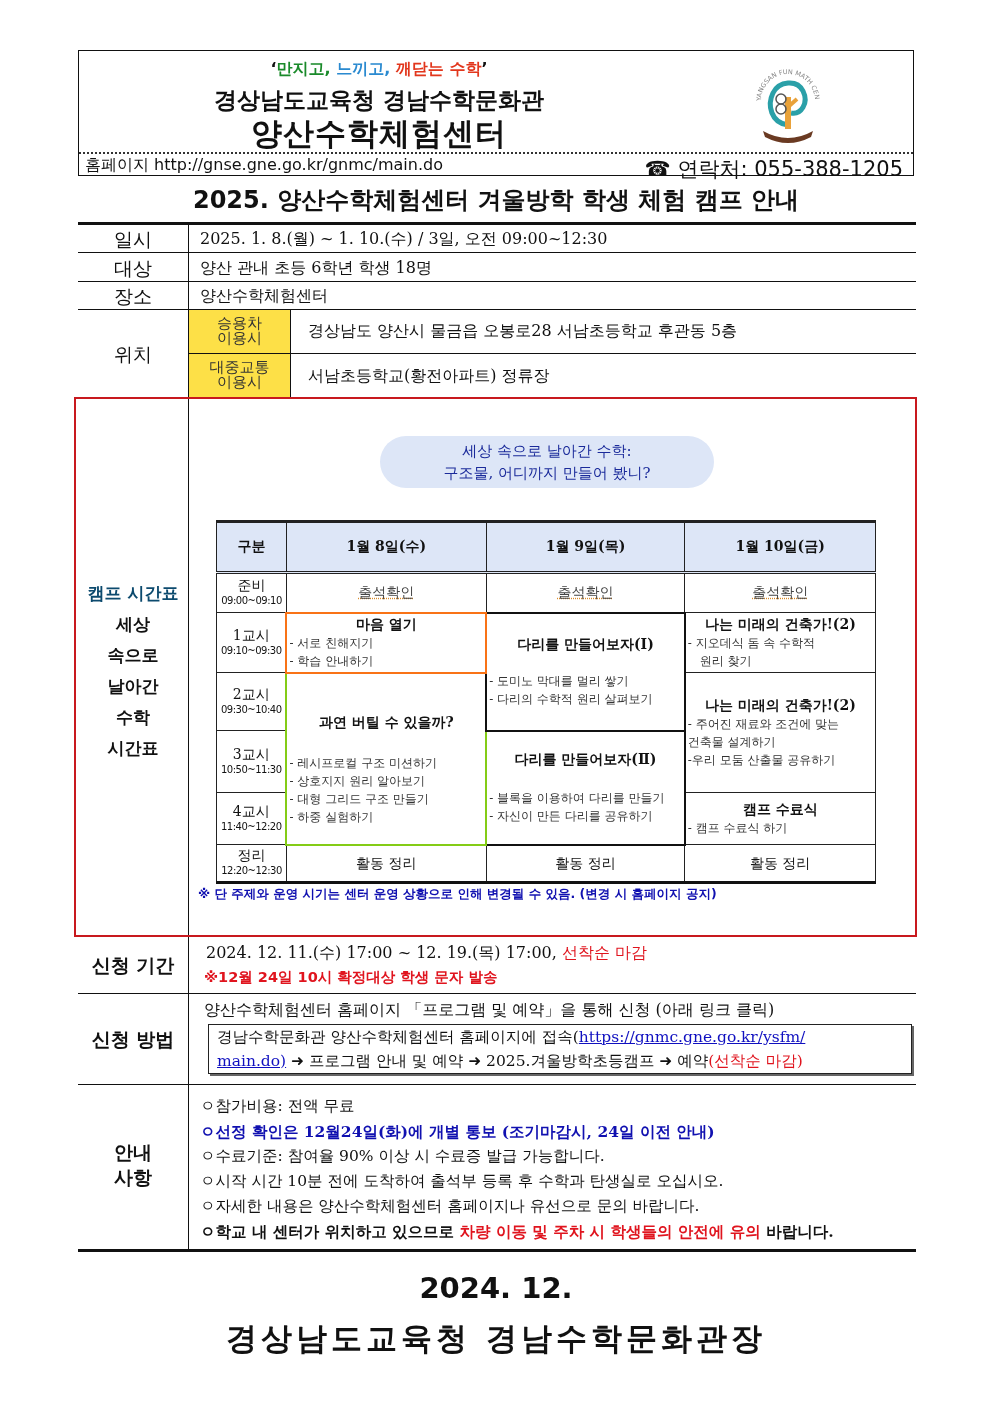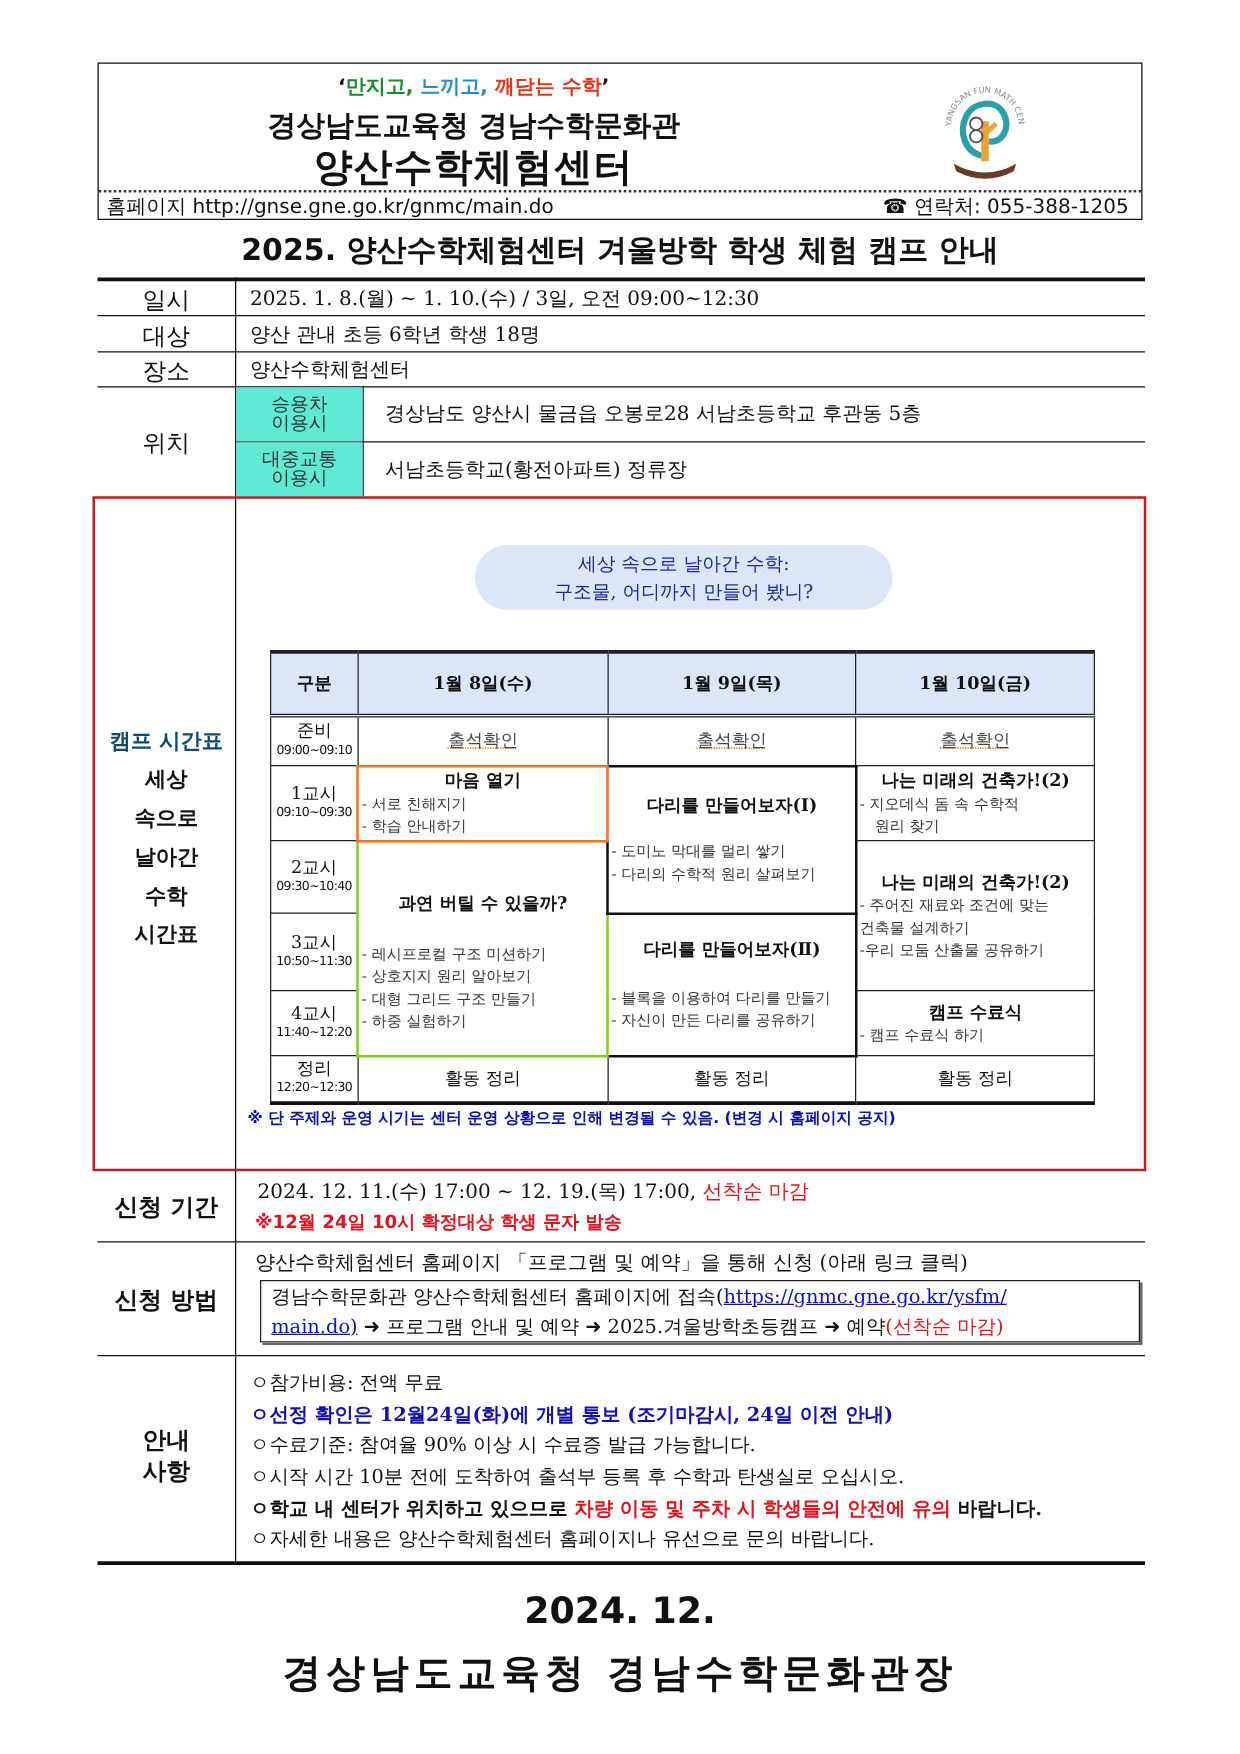--- a/index.html
+++ b/index.html
@@ -8,31 +8,31 @@
 
   
   .hdr { left:78px; top:50px; width:836px; height:126px; border:1.5px solid #111; box-sizing:border-box; }
   .slogan { left:0; width:600px; top:8px; text-align:center; font-size:16px; font-weight:bold; font-family:"DejaVu Sans",sans-serif; }
   .slogan .g { color:#1a8a2a; } .slogan .b { color:#2a8ad0; } .slogan .r { color:#e2361c; }
   .org1 { left:0; width:600px; top:34px; text-align:center; font-size:23px; font-weight:bold; font-family:"DejaVu Sans",sans-serif; }
   .org2 { left:0; width:600px; top:62px; text-align:center; font-size:31px; font-weight:bold; font-family:"DejaVu Sans",sans-serif; letter-spacing:1px; }
   .logo { left:672px; top:8px; width:74px; height:86px; }
   .dotline { left:0; right:0; top:101px; border-top:2px dotted #333; }
   .hp { left:6px; top:104px; font-size:16px; font-family:"DejaVu Sans",sans-serif; }
-  .tel { right:10px; top:104px; font-size:16px; font-family:"DejaVu Sans",sans-serif; }
+  .tel { right:10px; top:104px; font-size:21px; font-family:"DejaVu Sans",sans-serif; }
 
   .doc-title { left:78px; width:836px; top:184px; text-align:center; font-size:24px; font-weight:bold; font-family:"DejaVu Sans",sans-serif; }
 
   
   .row-line { position:absolute; left:78px; width:838px; border-top:1px solid #111; }
   .thick { border-top:3px solid #111; }
   .vline { position:absolute; border-left:1px solid #111; }
   .lbl { position:absolute; left:78px; width:110px; text-align:center; font-size:19px; }
   .val { position:absolute; left:200px; font-size:16px; }
-  .gray { position:absolute; left:189px; width:101px; background:#5eead4; text-align:center; font-size:15px; line-height:15px; color:#333; }
+  .gray { position:absolute; left:189px; width:101px; background:#fde047; text-align:center; font-size:15px; line-height:15px; color:#333; }
 
   .redbox { left:74px; top:397px; width:843px; height:540px; border:2px solid #c8191e; box-sizing:border-box; }
 
   .banner { left:380px; top:436px; width:334px; height:52px; background:#dde6f7; text-align:center; color:#1a2a9a; font-size:15px; line-height:22px; padding-top:4px; box-sizing:border-box;border-radius:26px; }
 
   
   .sch { position:absolute; left:216px; top:520px; width:660px; border-collapse:collapse; font-size:13px; }
   .sch td, .sch th { border:1px solid #222; padding:0; vertical-align:middle; }
   .sch th { background:#dde6f7; font-size:14px; height:48px; border-top:3px solid #222; border-bottom:3px double #222; }
   .tcell { text-align:center; font-size:14px; line-height:16px; }
@@ -231,19 +231,19 @@
 
 <div class="lbl" style="top:1140px;font-weight:bold;line-height:25px;">
   <div>안내</div>
   <div>사항</div>
 </div>
 <div class="abs notes">
   <div>ㅇ참가비용: 전액 무료</div>
   <div class="blue-t" style="font-weight:bold;">ㅇ선정 확인은 12월24일(화)에 개별 통보 (조기마감시, 24일 이전 안내)</div>
   <div>ㅇ수료기준: 참여율 90% 이상 시 수료증 발급 가능합니다.</div>
   <div>ㅇ시작 시간 10분 전에 도착하여 출석부 등록 후 수학과 탄생실로 오십시오.</div>
+  <div>ㅇ자세한 내용은 양산수학체험센터 홈페이지나 유선으로 문의 바랍니다.</div>
   <div style="font-weight:bold;"><span>ㅇ학교 내 센터가 위치하고 있으므로 </span><span class="red-t">차량 이동  및 주차 시 학생들의 안전에 유의</span><span> 바랍니다.</span></div>
-  <div>ㅇ자세한 내용은 양산수학체험센터 홈페이지나 유선으로 문의 바랍니다.</div>
 </div>
 <div class="row-line thick" style="top:1249px;"></div>
 
 <div class="abs foot1">2024. 12.</div>
 <div class="abs foot2">경상남도교육청 경남수학문화관장</div>
 
 </body></html>

